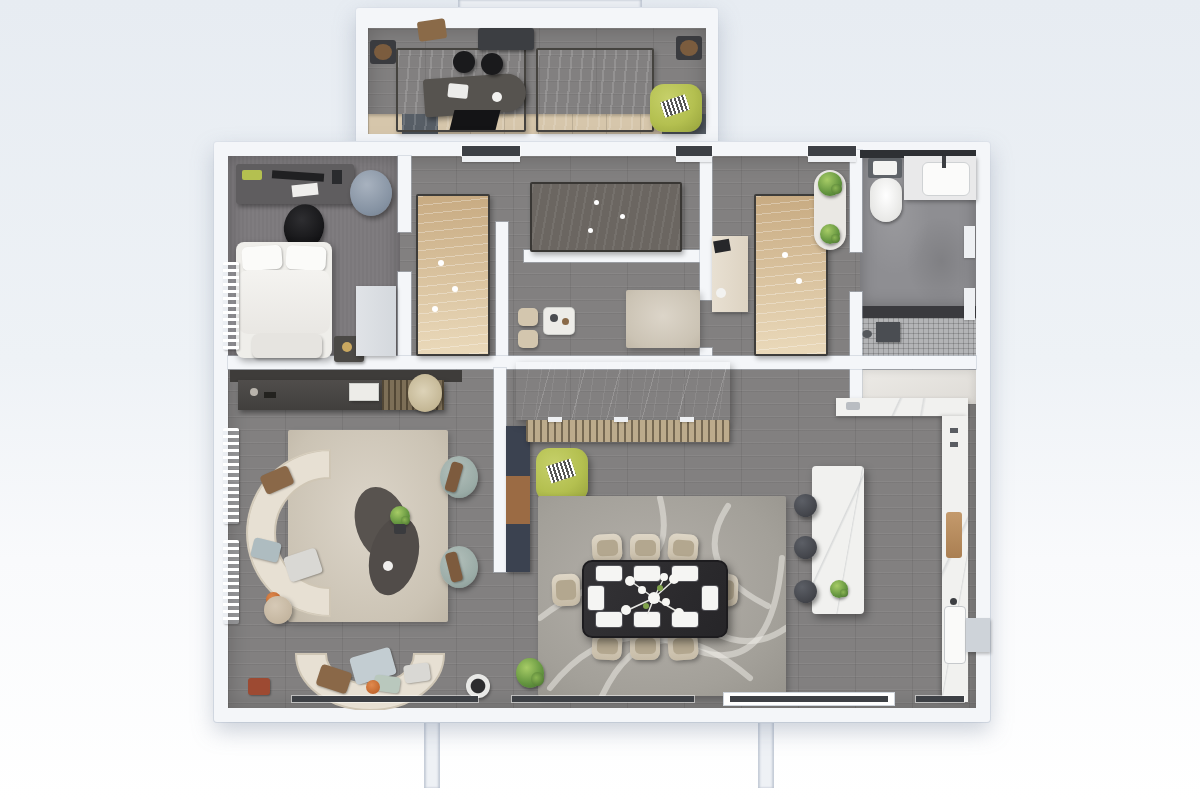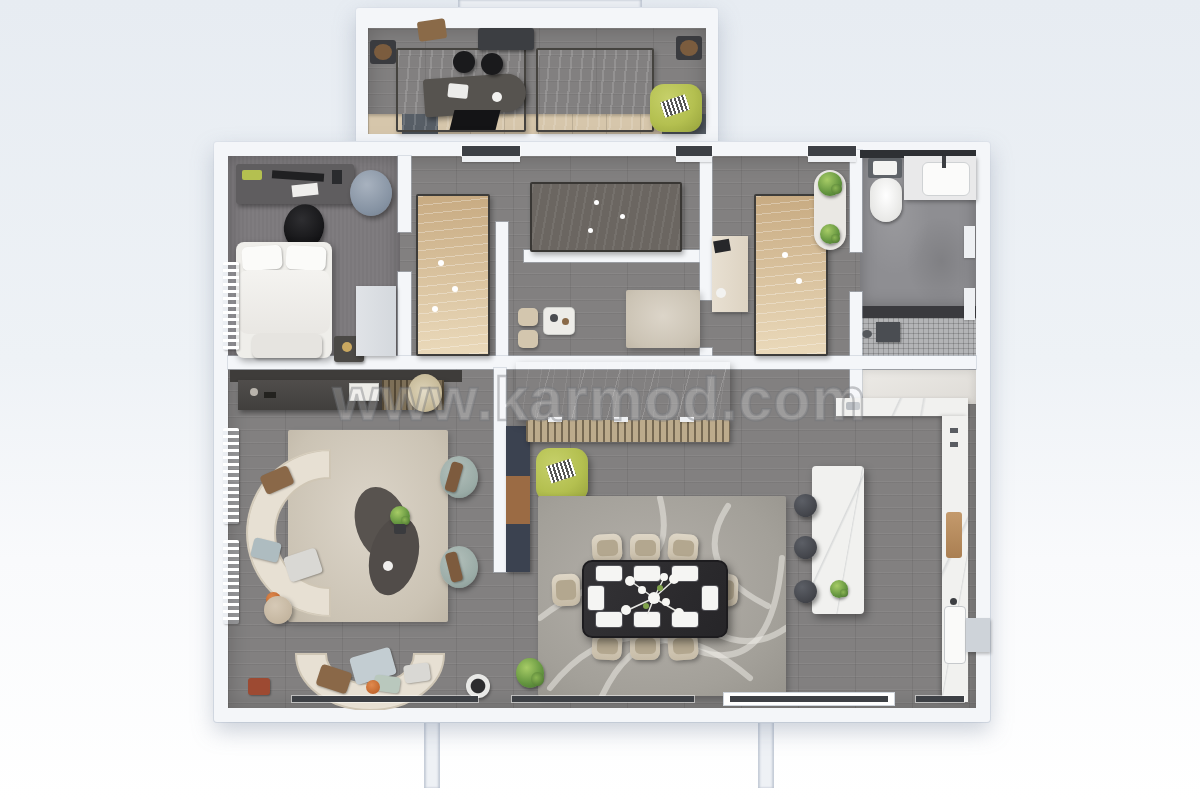--- a/index.html
+++ b/index.html
@@ -304,14 +304,13 @@
   <div class="abs stool-dark" style="left:794px;top:536px;width:23px;height:23px"></div>
   <div class="abs stool-dark" style="left:794px;top:580px;width:23px;height:23px"></div>
   <div class="abs" style="left:966px;top:618px;width:24px;height:34px;background:#ced3d9;box-shadow:1px 2px 3px rgba(0,0,0,.25)"></div>
 
   <div class="abs glass" style="left:292px;top:696px;width:186px;height:6px"></div>
   <div class="abs glass" style="left:512px;top:696px;width:182px;height:6px"></div>
   <div class="abs" style="left:724px;top:693px;width:170px;height:12px;background:#fff;box-shadow:0 0 0 1px #cfd5dc"></div>
   <div class="abs glass" style="left:730px;top:696px;width:158px;height:6px"></div>
   <div class="abs glass" style="left:916px;top:696px;width:48px;height:6px"></div>
 
-  <div class="watermark">www.karmod.com</div>
 </div>
 
 </body></html>

